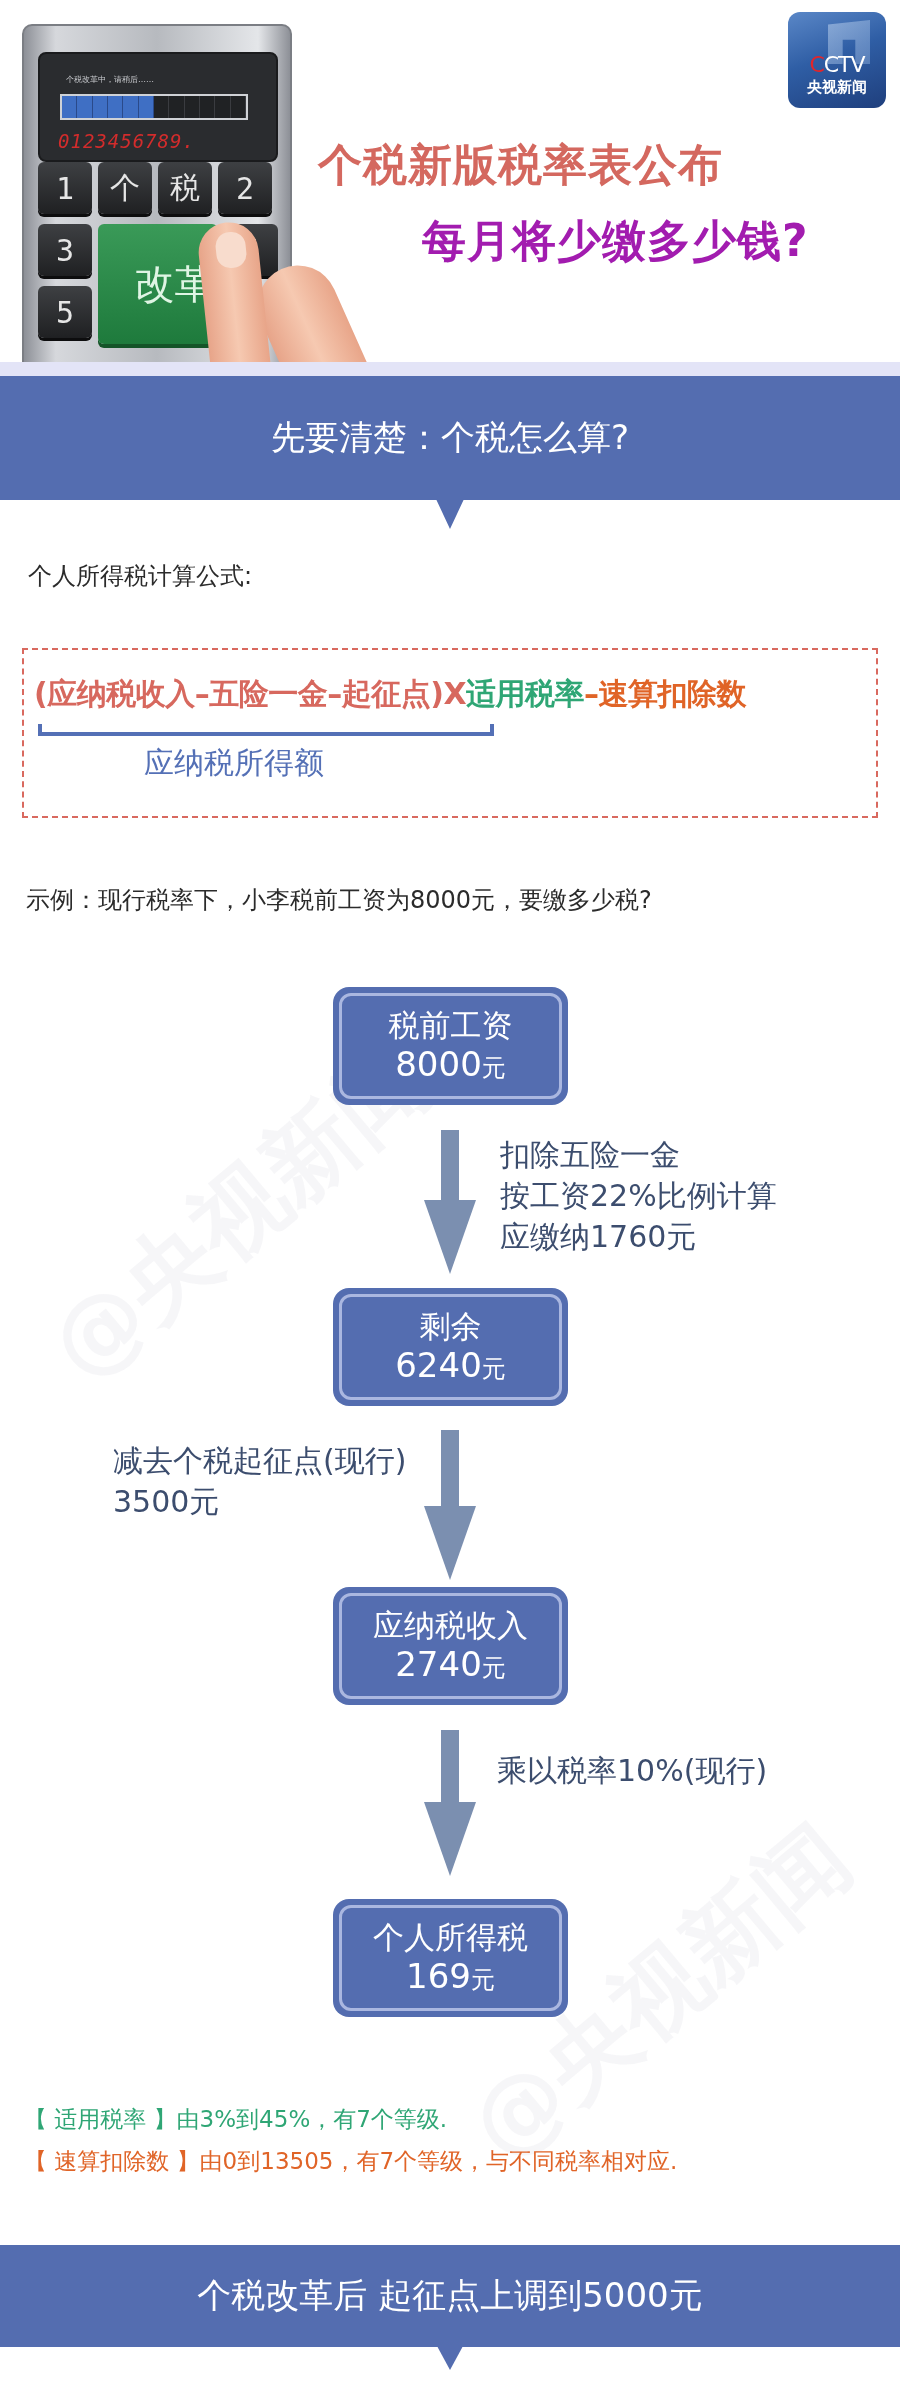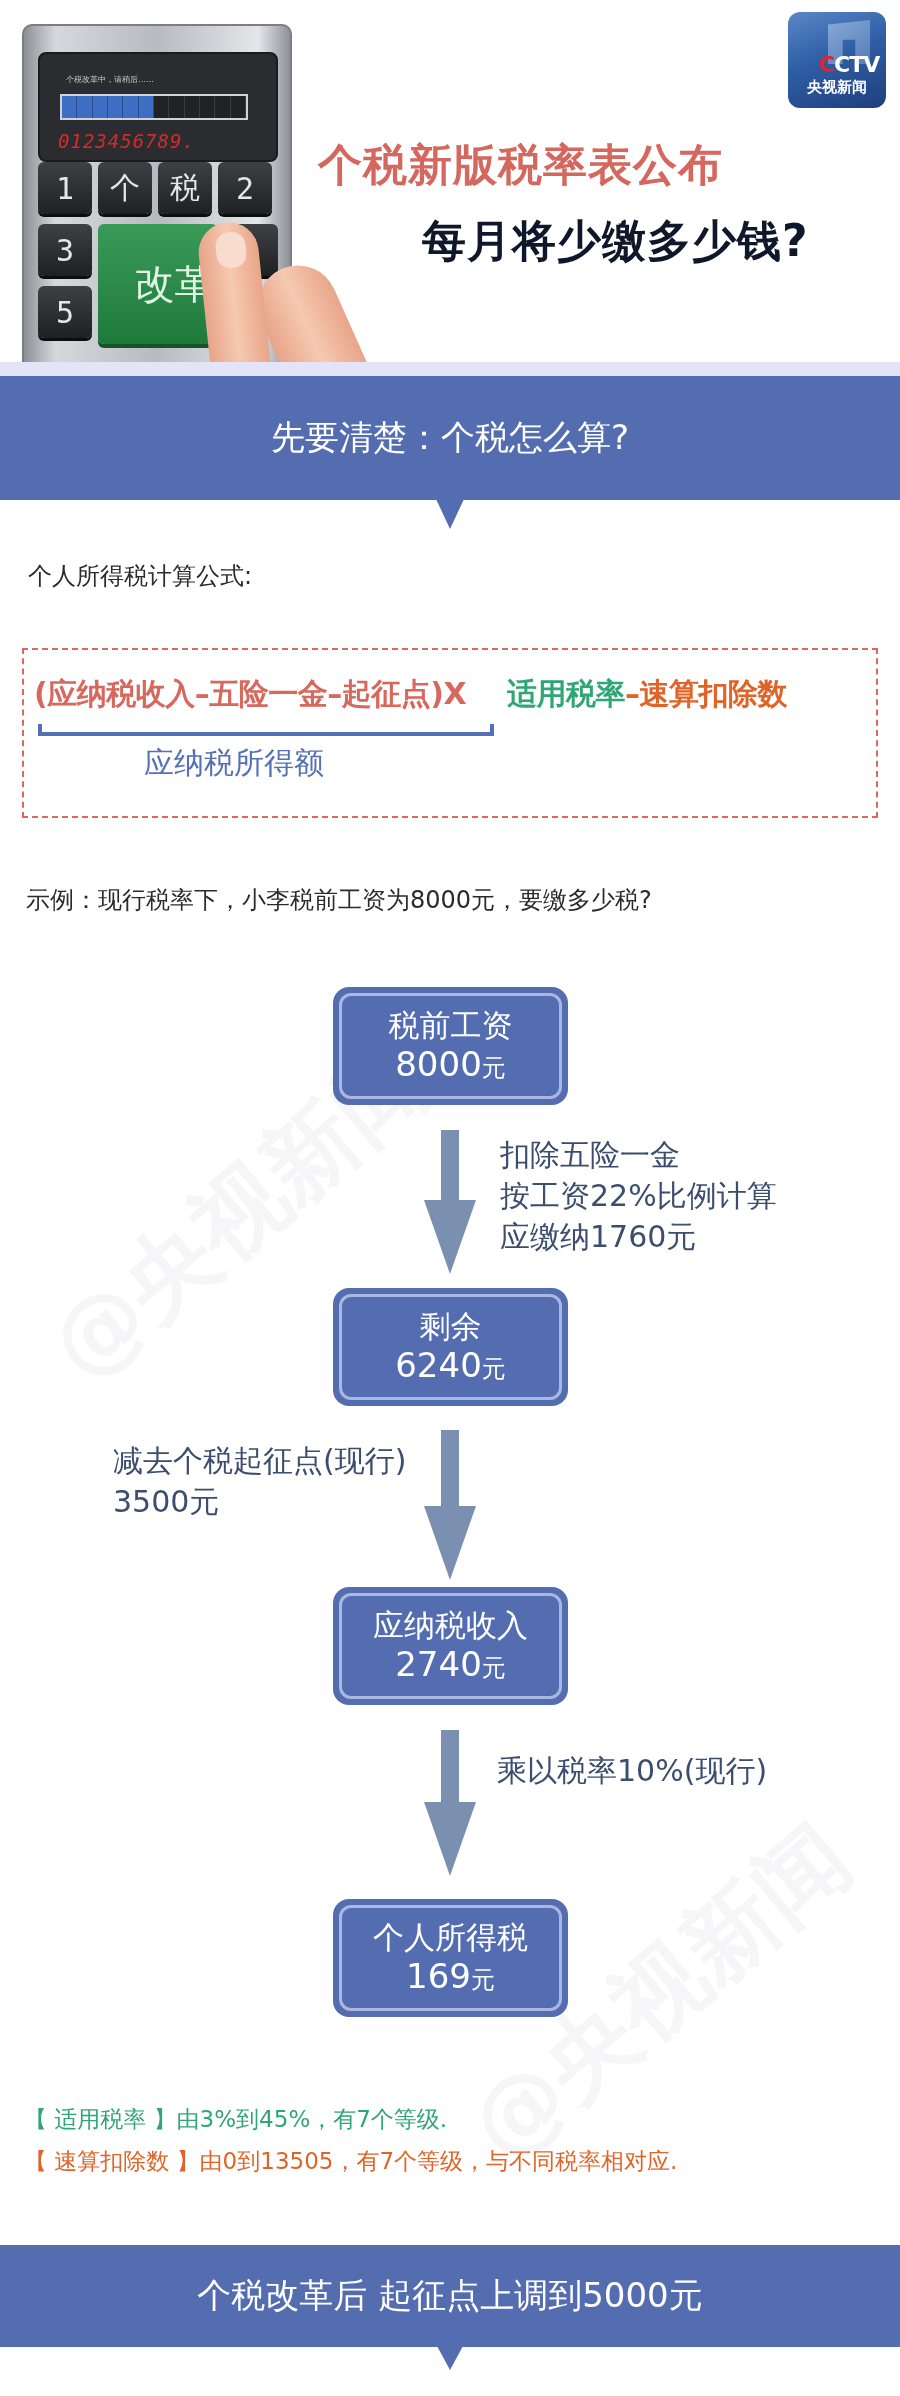--- a/index.html
+++ b/index.html
@@ -19,39 +19,39 @@
   .calc-digits { position: absolute; left: 18px; top: 76px; font-family: "DejaVu Sans Mono", monospace; font-size: 19px; font-style: italic; color: #d22c2c; letter-spacing: 1px; }
   .key { position: absolute; width: 54px; height: 52px; background: linear-gradient(#3e4043,#1f2022); border-radius: 6px;
          color: #e6e6e6; font-size: 30px; display: flex; align-items: center; justify-content: center; box-shadow: 0 3px 0 #0d0d0e; font-family: "DejaVu Sans Mono", monospace; }
   .key.green { background: linear-gradient(#3a9a58,#1e7a3c); width: 120px; height: 120px; font-size: 40px; color: #dff5e4; box-shadow: 0 4px 0 #145428; flex-direction: column; line-height: 1.1; }
   .finger { position: absolute; left: 182px; top: 196px; width: 60px; height: 200px; border-radius: 30px 30px 10px 10px;
             background: linear-gradient(90deg,#e7a489,#f6c9b1,#e8a589); transform: rotate(-6deg); }
   .finger2 { position: absolute; left: 250px; top: 236px; width: 80px; height: 160px; border-radius: 40px 40px 10px 10px;
             background: linear-gradient(90deg,#e7a489,#f6c9b1,#e8a589); transform: rotate(-24deg); }
   .nail { position: absolute; left: 192px; top: 206px; width: 30px; height: 36px; border-radius: 14px; background: #f8dccd; transform: rotate(-6deg); }
   .hero-title1 { position: absolute; left: 318px; top: 136px; font-size: 44px; font-weight: bold; color: #d4685f; letter-spacing: 1px; white-space: nowrap; }
-  .hero-title2 { position: absolute; left: 422px; top: 212px; font-size: 44px; font-weight: bold; color: #0f172a; letter-spacing: 1px; white-space: nowrap; }
+  .hero-title2 { position: absolute; left: 422px; top: 212px; font-size: 44px; font-weight: bold; color: #a21caf; letter-spacing: 1px; white-space: nowrap; }
   .cctv { position: absolute; left: 788px; top: 12px; width: 98px; height: 96px; border-radius: 12px;
           background: linear-gradient(160deg,#5a87c7 0%,#2f5ea5 45%,#1f3f7d 100%); color: #fff; overflow: hidden; }
   .cctv-bldg { position: absolute; left: 40px; top: 8px; width: 42px; height: 44px; background: linear-gradient(135deg,#bcd2ee,#7ea1d3); opacity: .55; clip-path: polygon(0 10%,100% 0,100% 100%,65% 100%,65% 45%,35% 45%,35% 100%,0 100%); }
-  .cctv-logo { position: absolute; left: 12px; top: 40px; width: 100%; text-align: center; font-size: 22px; font-weight: bold; letter-spacing: -1px; font-family: "DejaVu Sans", sans-serif; }
+  .cctv-logo { position: absolute; left: 0; top: 40px; width: 100%; text-align: center; font-size: 22px; font-weight: normal; letter-spacing: -1px; font-family: "DejaVu Sans", sans-serif; }
   .cctv-logo .r { color: #e0262b; }
   .cctv-name { position: absolute; left: 0; top: 66px; width: 100%; text-align: center; font-size: 15px; font-weight: bold; }
   .hero-strip { position: absolute; left: 0; top: 362px; width: 900px; height: 14px; background: #e3e4f7; }
 
   
   .banner { position: absolute; left: 0; width: 900px; background: #546db0; color: #fff; display: flex; align-items: center; justify-content: center; font-size: 34px; }
   .banner-tip { position: absolute; width: 0; height: 0; border-left: 14px solid transparent; border-right: 14px solid transparent; border-top: 30px solid #546db0; }
 
   
   .label-dark { position: absolute; font-size: 24px; color: #2b2b2b; white-space: nowrap; }
   .dashbox { position: absolute; left: 22px; top: 648px; width: 856px; height: 170px; border: 2px dashed #d9695f; }
   .formula { position: absolute; left: 34px; top: 674px; font-size: 30px; font-weight: bold; white-space: nowrap; letter-spacing: -0.5px; }
   .f-red { color: #d7685e; }
-  .f-green { color: #2fa675; margin-left: 41px; }
+  .f-green { color: #2fa675; }
   .f-orange { color: #e06427; }
   .bracket { position: absolute; left: 38px; top: 724px; width: 456px; height: 12px; border: 4px solid #5470b6; border-top: none; }
   .bracket-label { position: absolute; left: 144px; top: 743px; font-size: 30px; color: #5470b6; white-space: nowrap; }
 
   
   .fbox { position: absolute; left: 333px; width: 235px; height: 118px; background: #546db0; border-radius: 16px; }
   .fbox-inner { position: absolute; left: 6px; top: 6px; right: 6px; bottom: 6px; border: 3px solid #aab7e0; border-radius: 12px;
                 display: flex; flex-direction: column; align-items: center; justify-content: center; color: #fff; }
   .fbox-title { font-size: 31px; line-height: 1.2; white-space: nowrap; }
   .fbox-val { font-size: 34px; line-height: 1.2; white-space: nowrap; }

